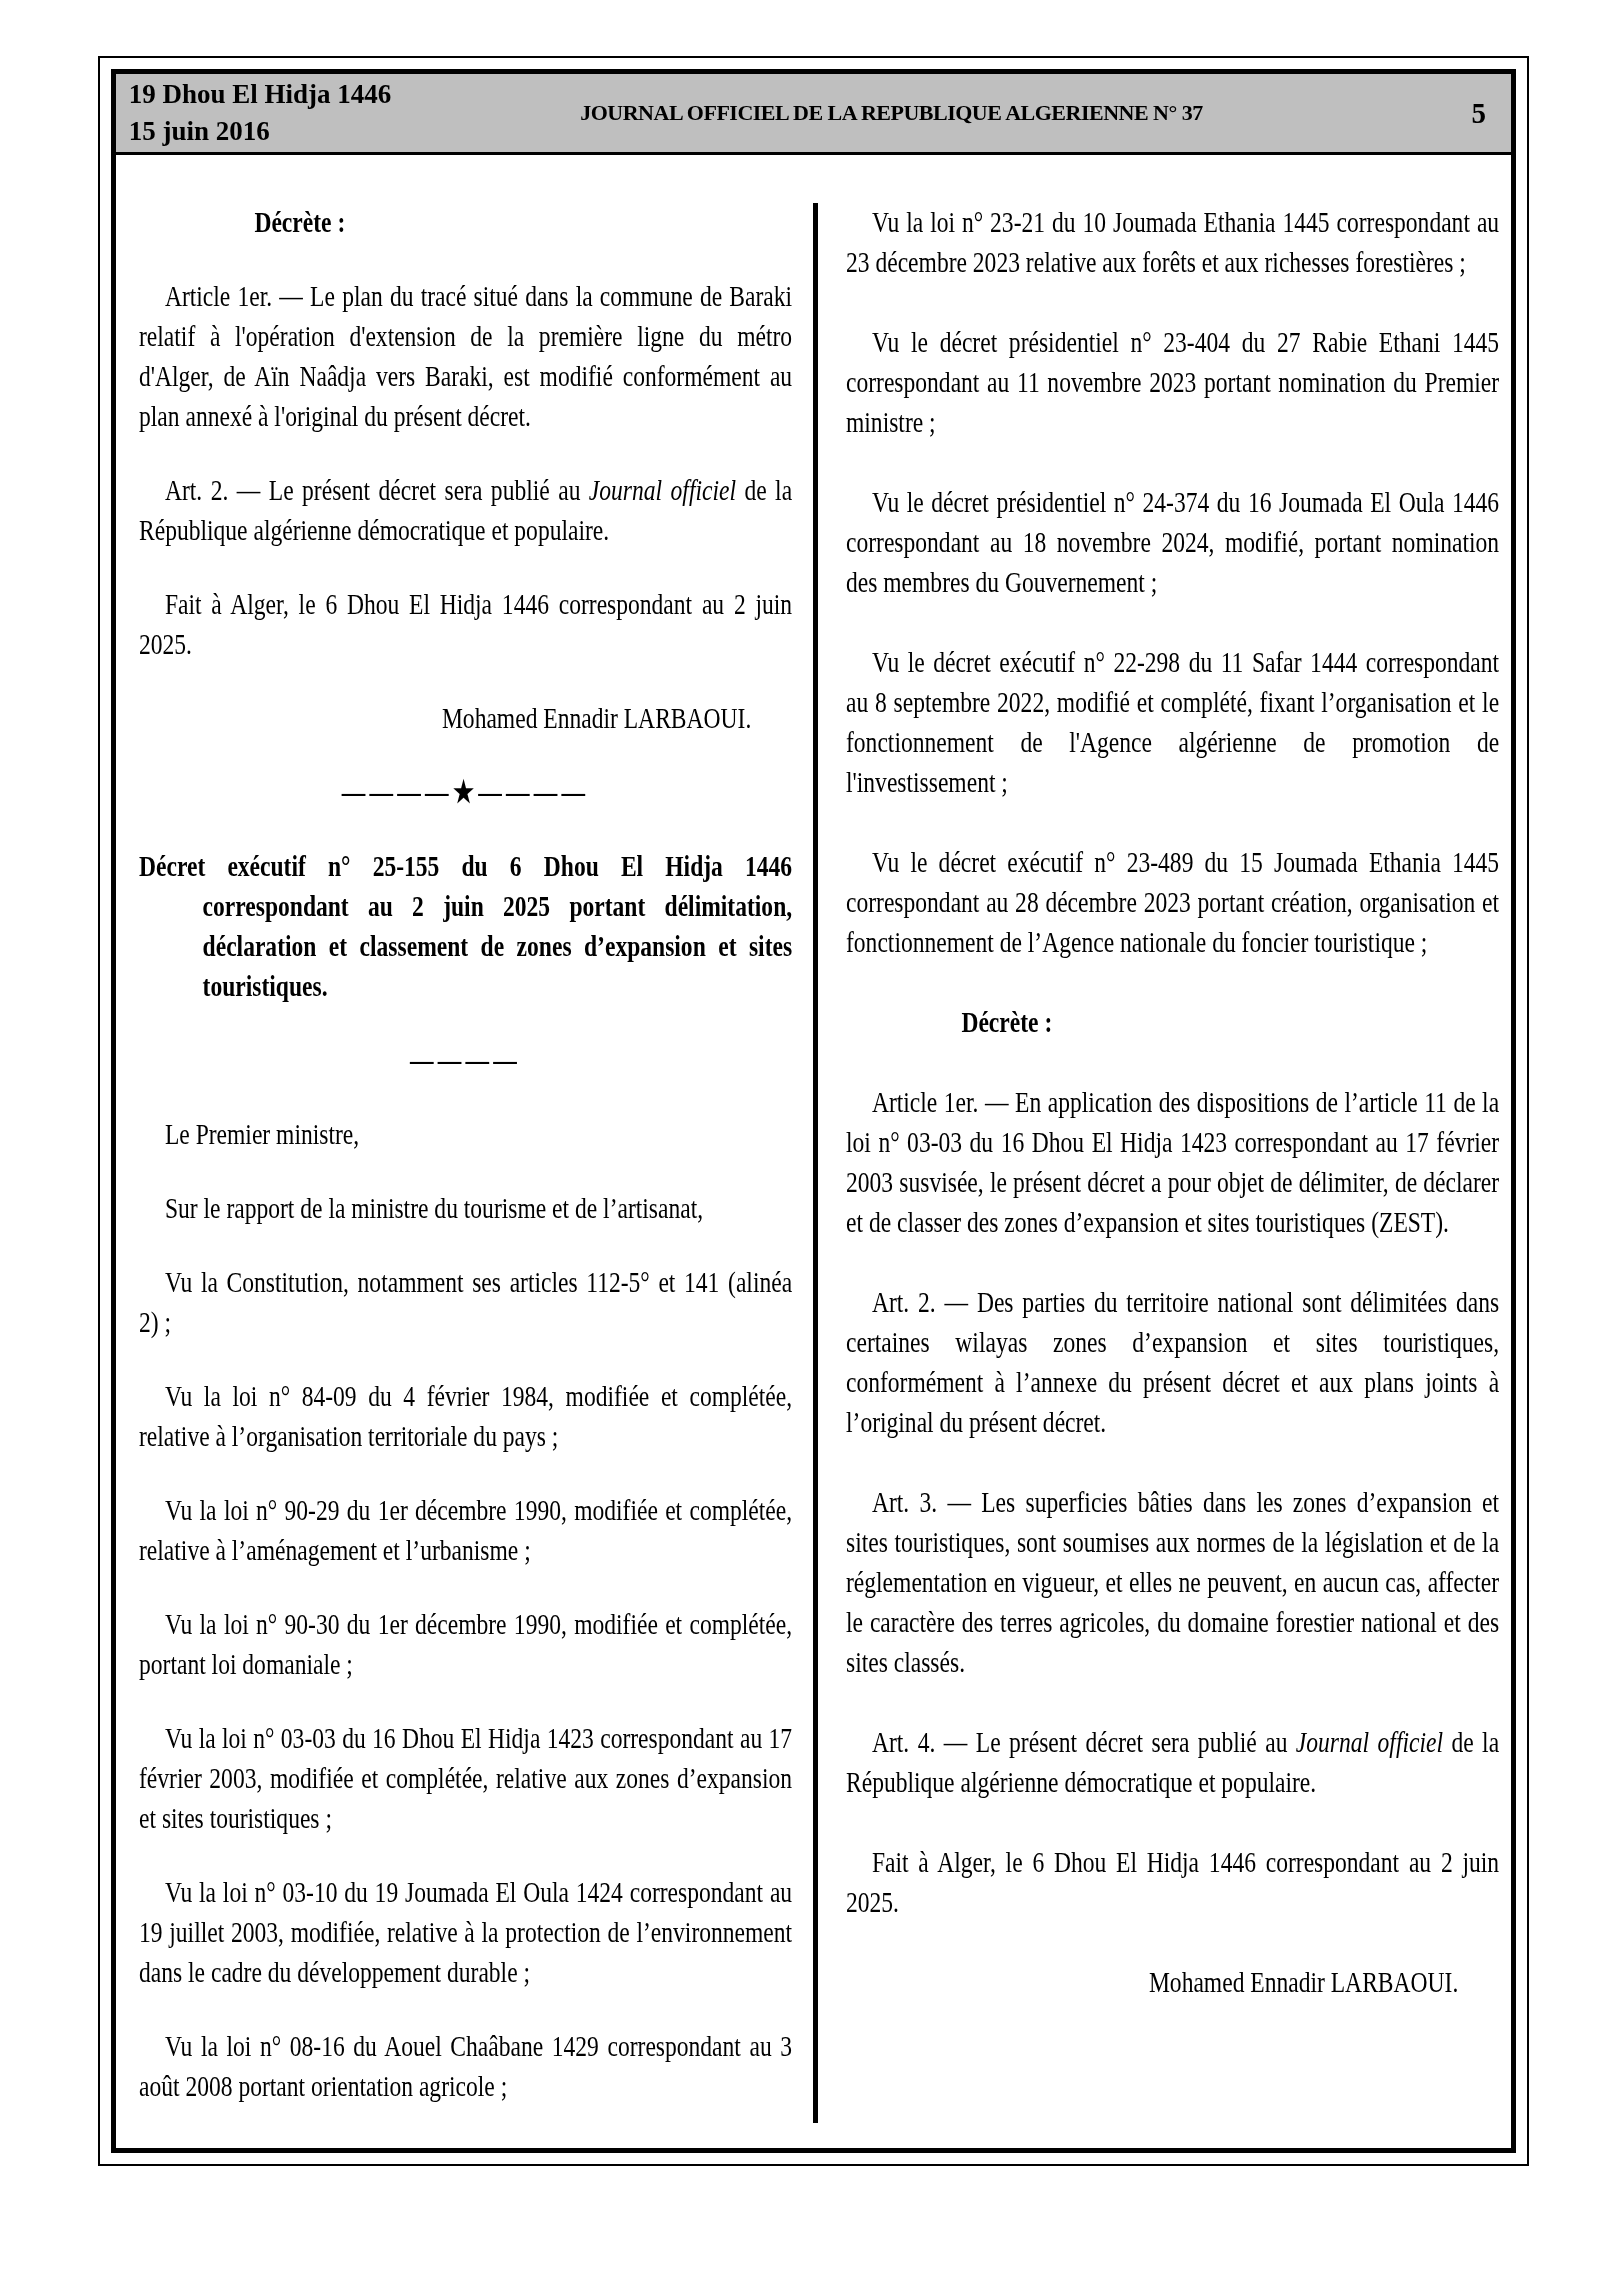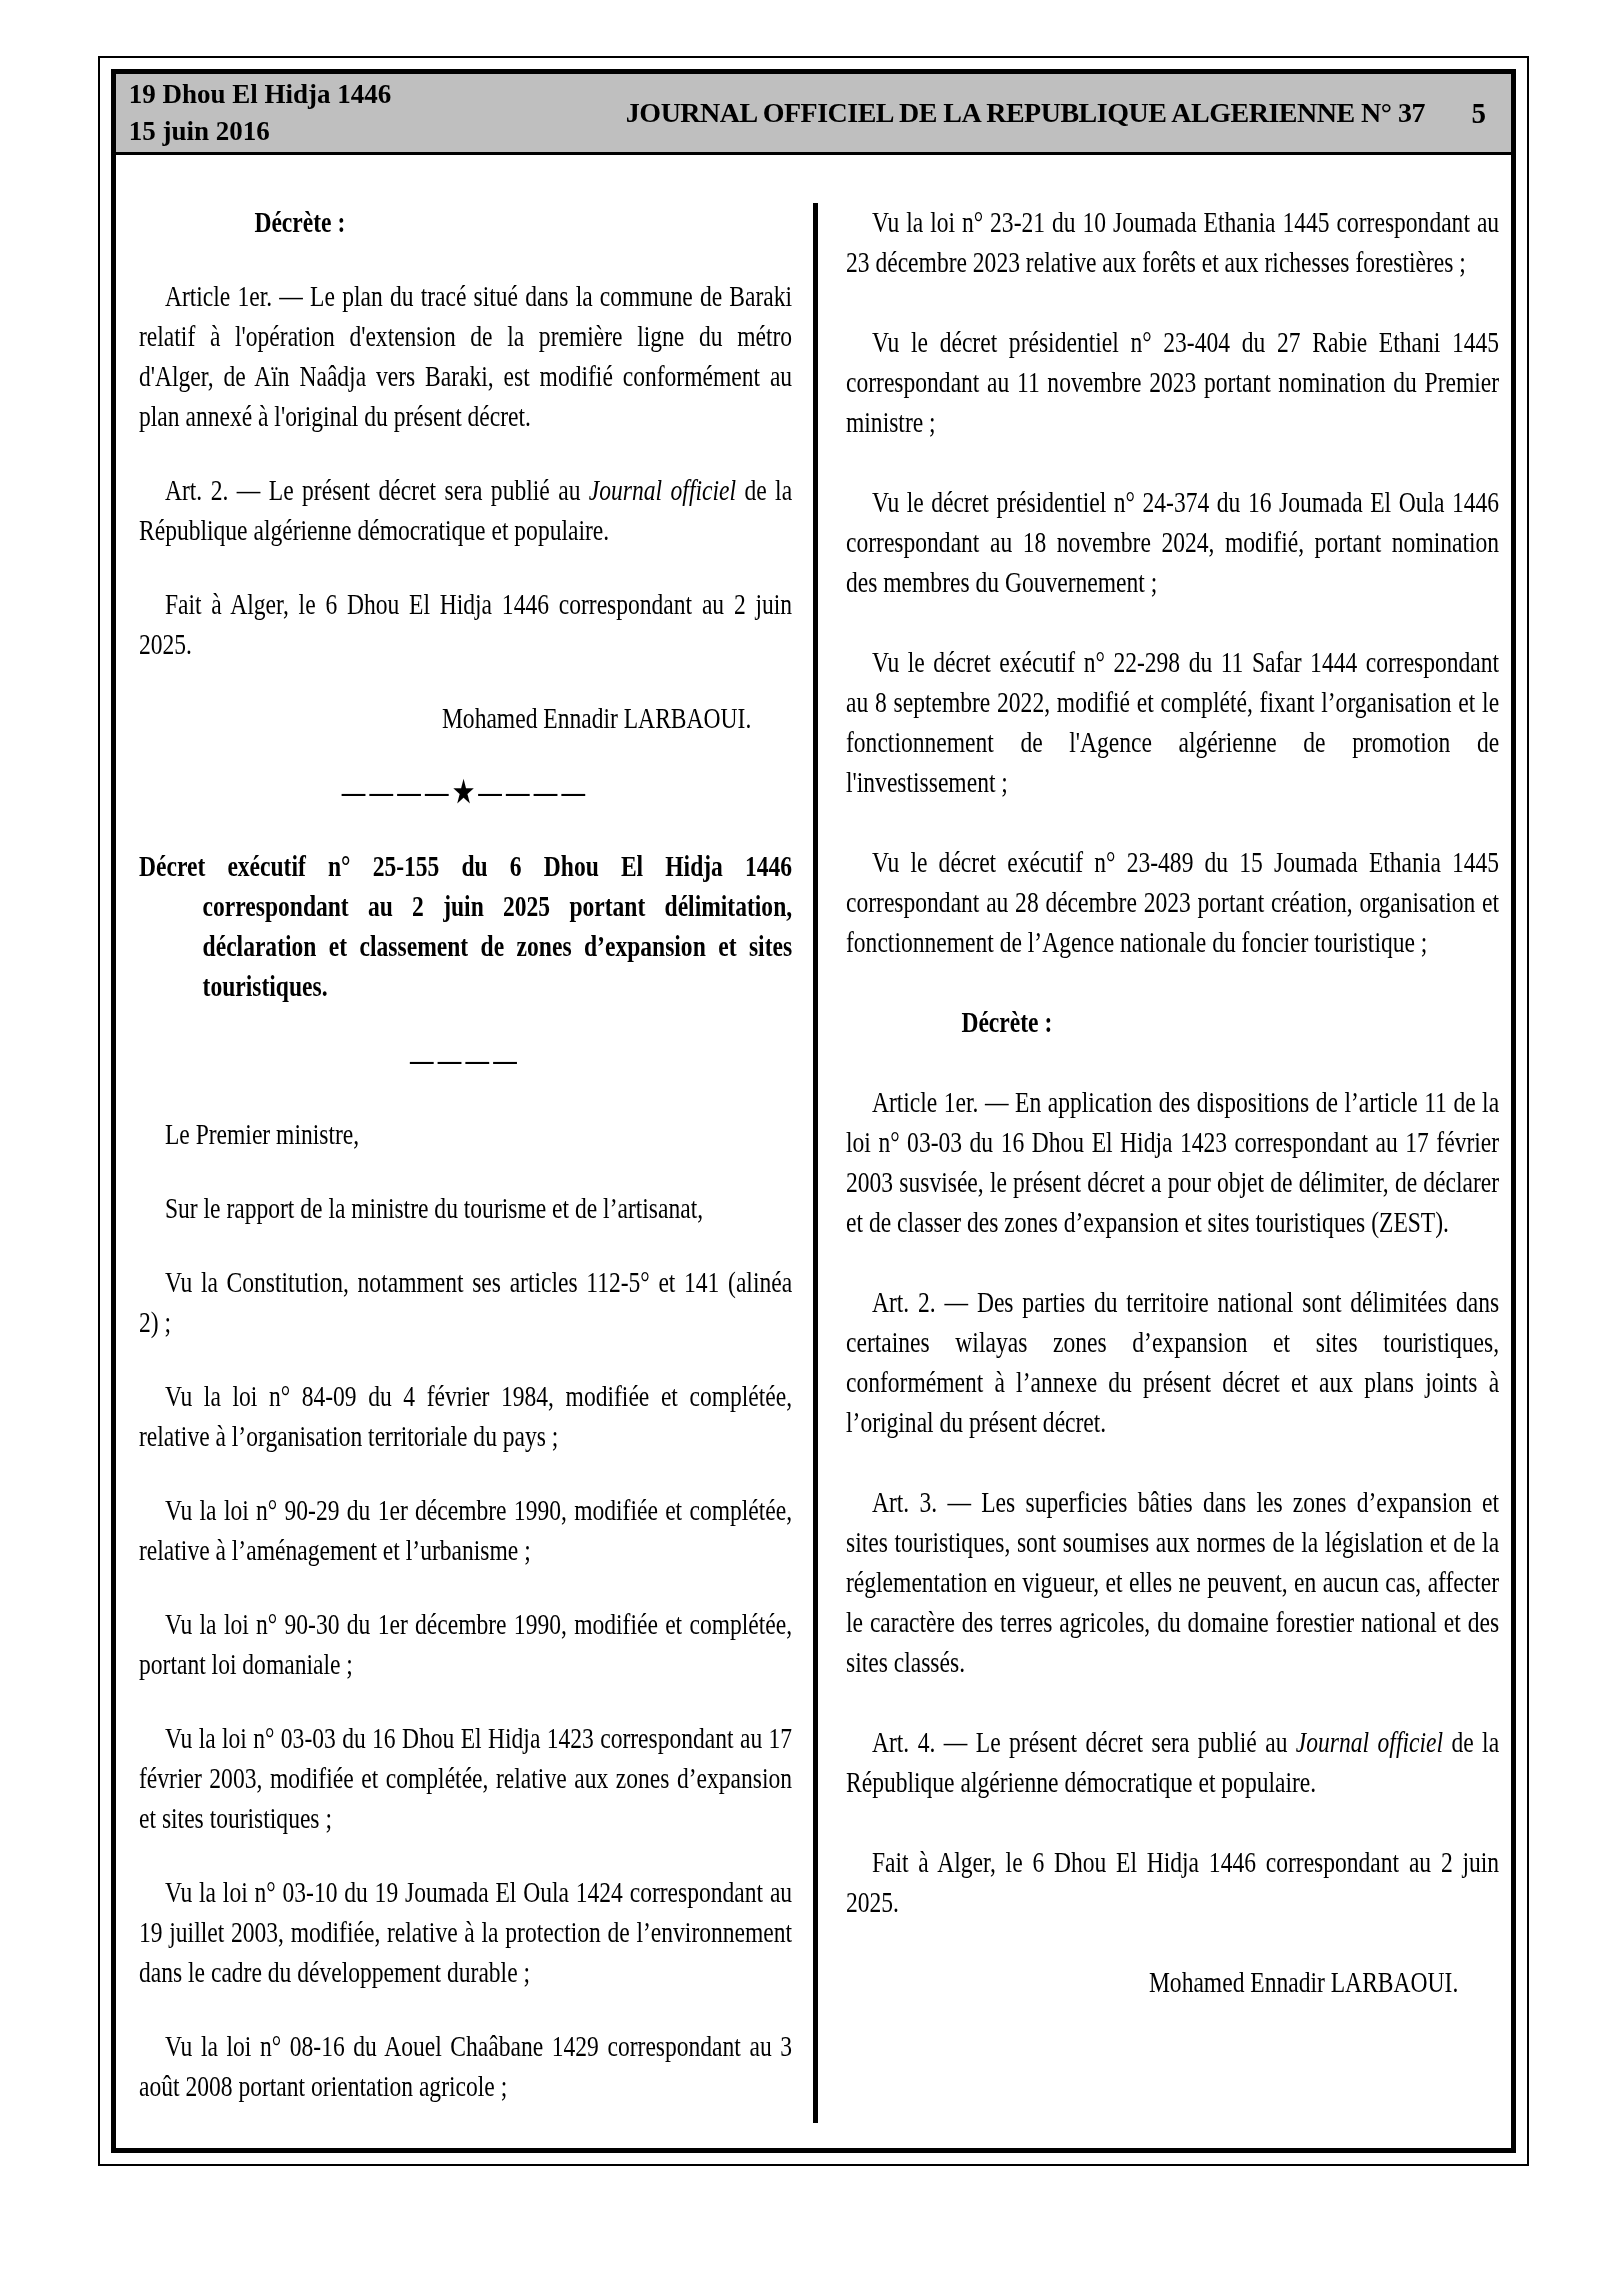--- a/index.html
+++ b/index.html
@@ -45,27 +45,27 @@
     left: 12.7px;
     top: 50%;
     transform: translateY(-50%);
     font-weight: bold;
     font-size: 27px;
     line-height: 37px;
     white-space: nowrap;
   }
   .hdr-title {
     position: absolute;
-    left: 278px;
+    left: 260px;
     width: 1031px;
     top: 50%;
     transform: translateY(-50%);
-    text-align: right;
+    text-align: center;
     font-weight: bold;
-    font-size: 28px;
+    font-size: 22px;
     letter-spacing: -0.5px;
     white-space: nowrap;
   }
   .hdr-page {
     position: absolute;
     right: 25px;
     top: 50%;
     transform: translateY(-50%);
     font-weight: bold;
     font-size: 29px;

